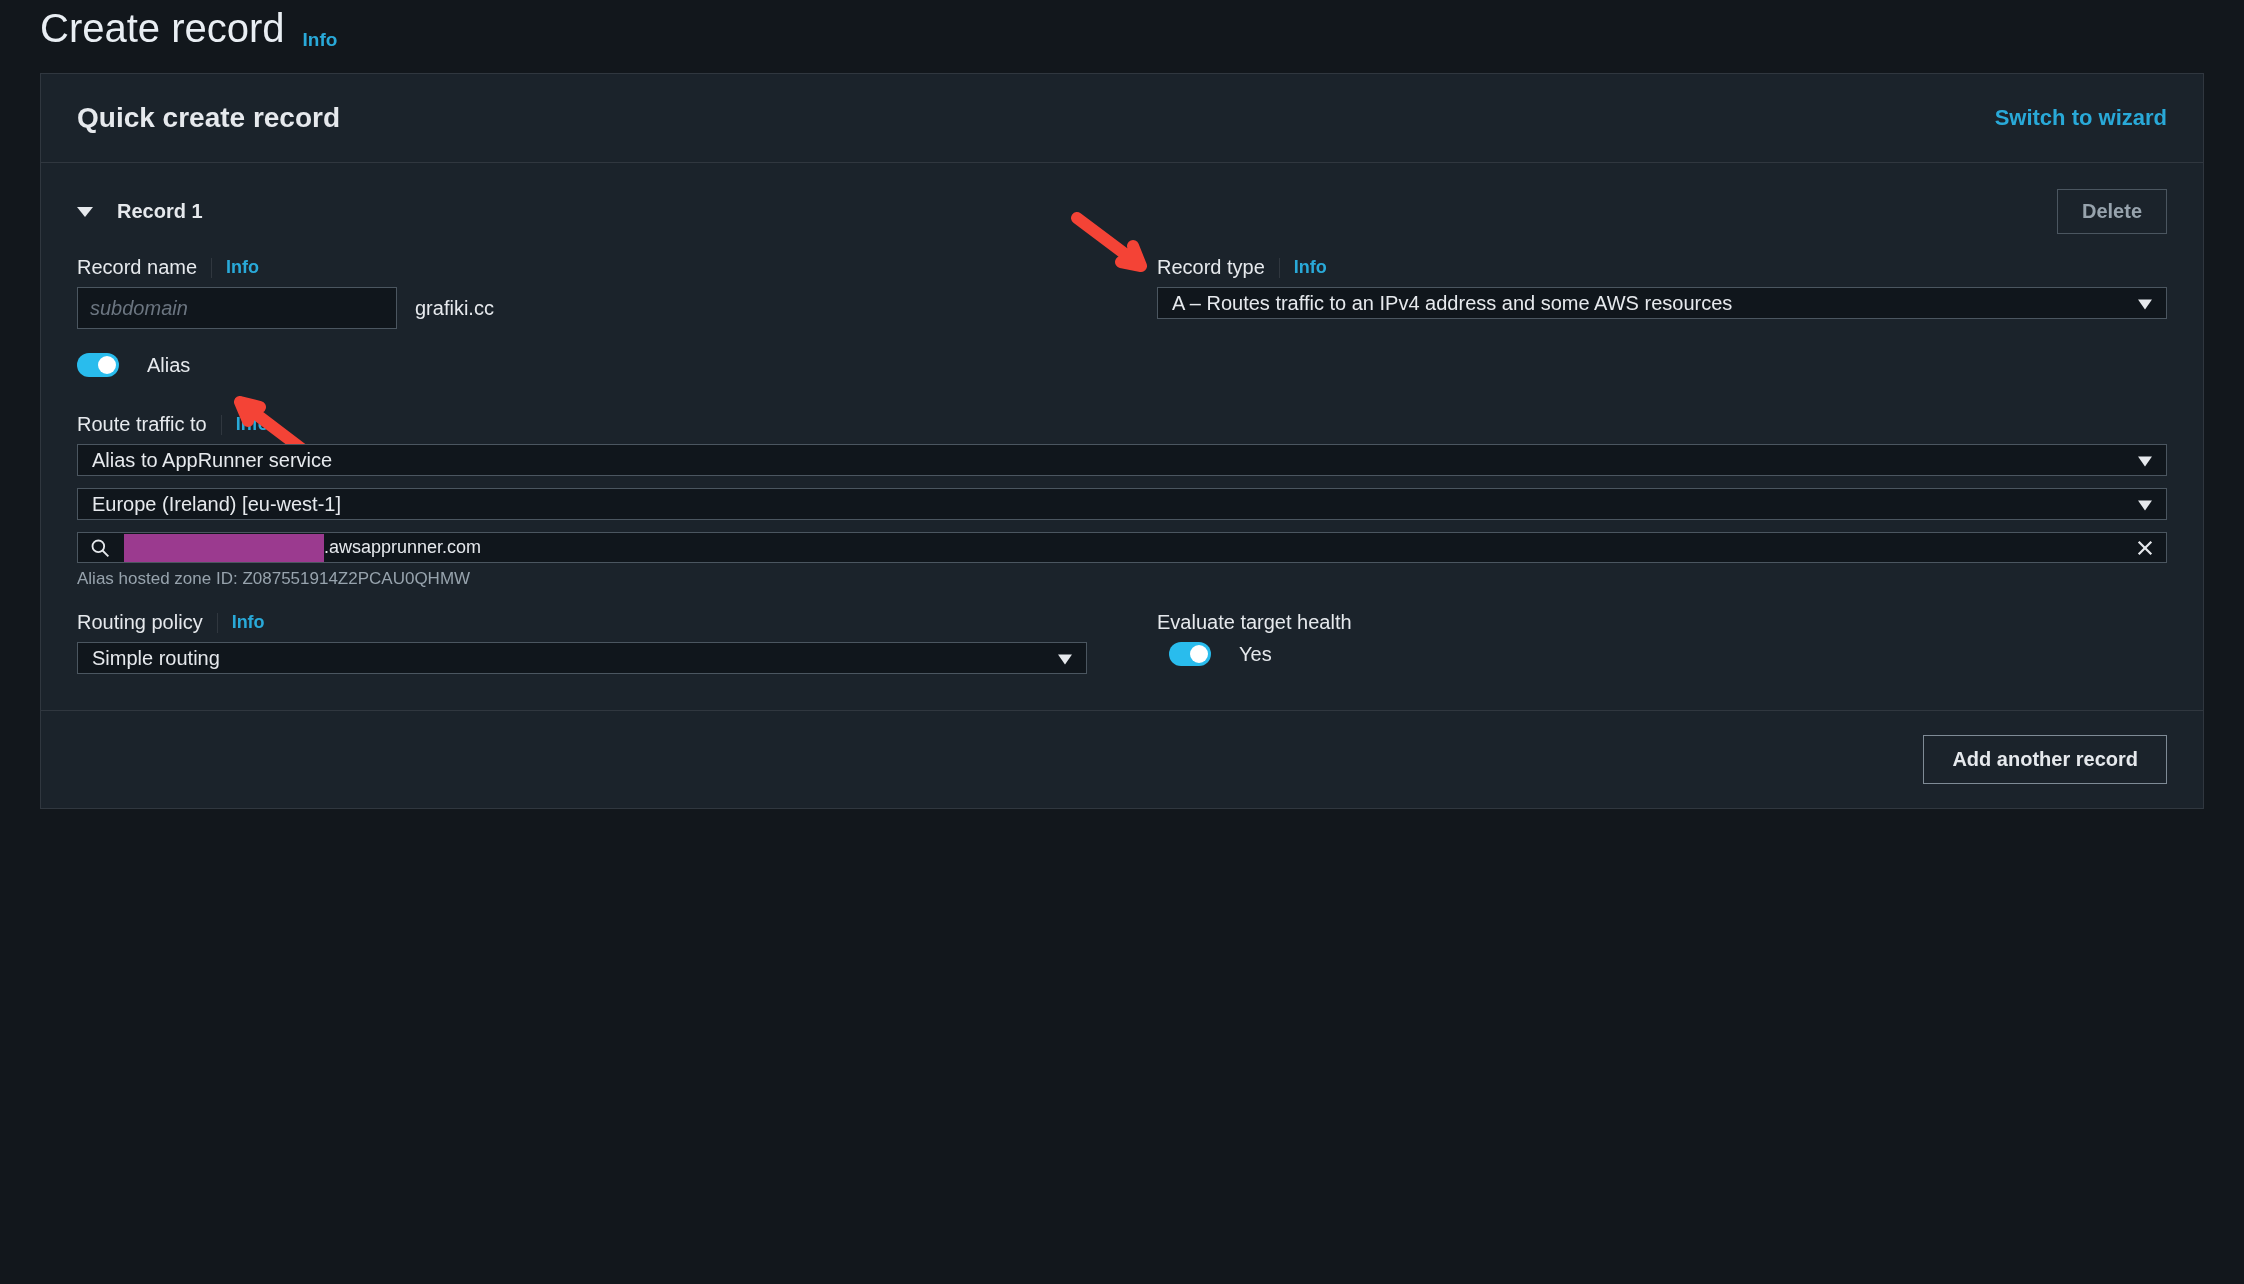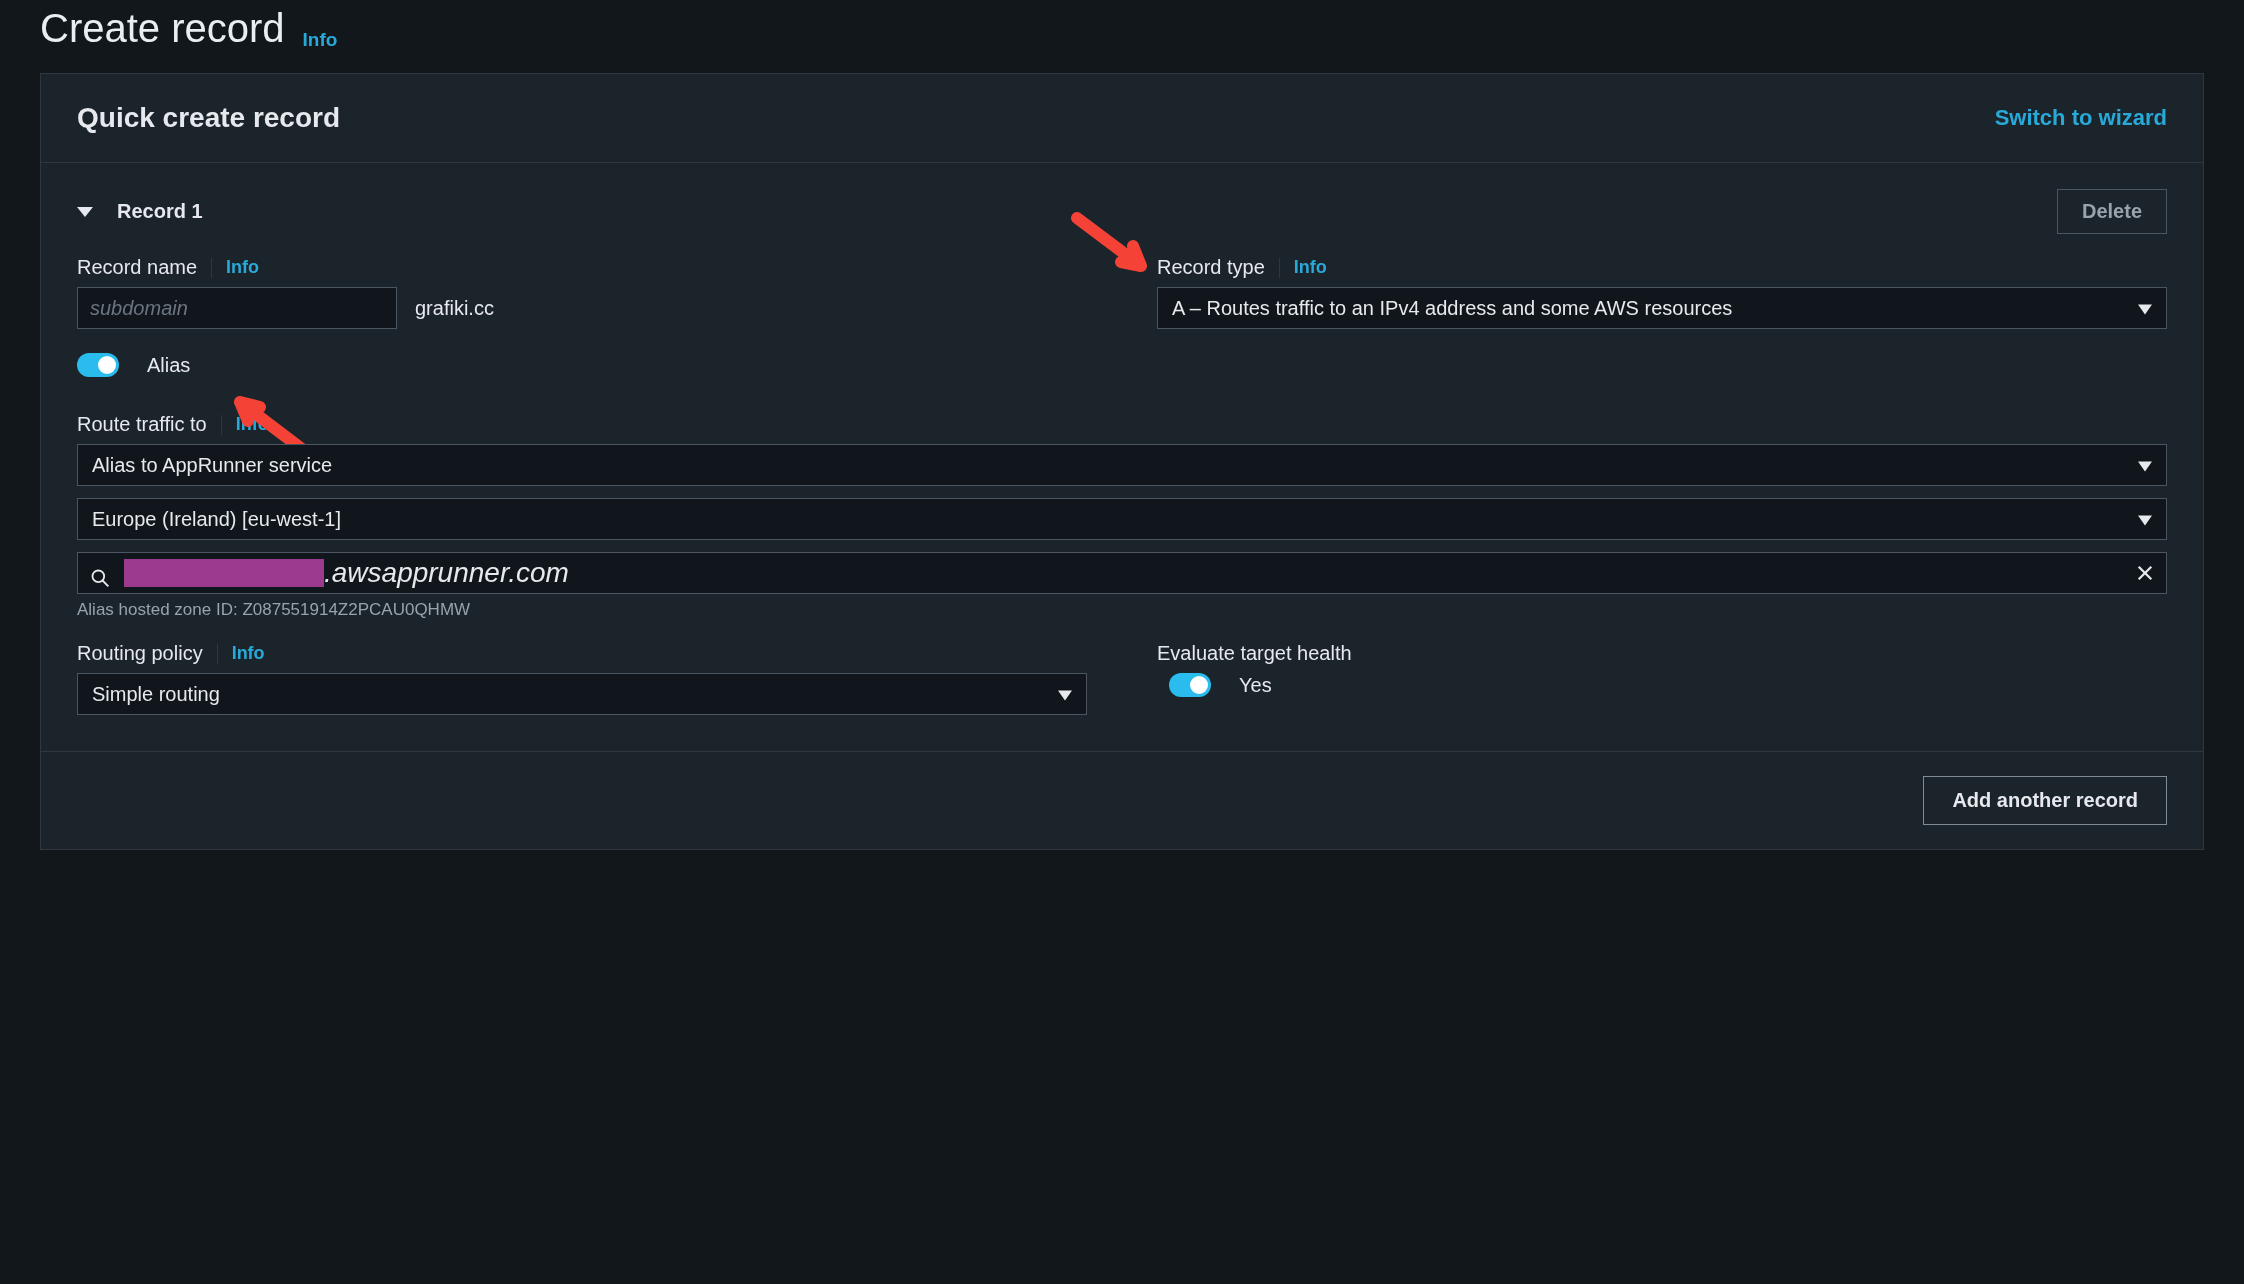--- a/index.html
+++ b/index.html
@@ -54,39 +54,39 @@
   .label-row .field-label{color:var(--text);}
   .info-link.sm{font-size:18px;}
 
   .text-input{height:42px;background:var(--input);border:1px solid var(--border);
     color:var(--text);padding:0 12px;font-size:20px;width:320px;}
   .text-input::placeholder{color:#6b7580;font-style:italic;}
   .inline-domain{display:inline-flex;align-items:center;gap:18px;}
   .domain-suffix{color:var(--text);font-size:20px;}
   .hint{color:var(--text-dim);font-size:17px;margin-top:6px;}
 
-  .select{position:relative;height:42px;background:var(--input);border:1px solid var(--border);
+  .select{position:relative;height:32px;background:var(--input);border:1px solid var(--border);
     color:var(--text);font-size:20px;display:flex;align-items:center;padding:0 44px 0 14px;
     cursor:pointer;}
   .select::after{content:"";position:absolute;right:14px;top:50%;transform:translateY(-35%);
     width:0;height:0;border-left:7px solid transparent;border-right:7px solid transparent;
     border-top:10px solid var(--text);}
 
   .toggle-row{display:flex;align-items:center;gap:28px;margin:24px 0 18px 0;}
   .toggle{width:42px;height:24px;border-radius:12px;background:var(--toggle);
     position:relative;cursor:pointer;}
   .toggle .knob{width:18px;height:18px;border-radius:50%;background:#fff;
     position:absolute;top:3px;right:3px;}
   .toggle-label{font-size:20px;}
 
   .stack{display:flex;flex-direction:column;gap:12px;}
   .select.full{width:100%;}
-  .search-combo{position:relative;height:42px;background:var(--input);
+  .search-combo{position:relative;height:31px;background:var(--input);
     border:1px solid var(--border);display:flex;align-items:center;padding:0 44px 0 46px;
-    color:var(--text);font-size:28px;font-style:italic;}
+    color:var(--text);font-size:18px;}
   .search-combo .mag{position:absolute;left:12px;top:50%;transform:translate(0,-50%);
     width:20px;height:20px;}
   .search-combo .mag svg{width:20px;height:20px;stroke:var(--text);fill:none;stroke-width:2.2;}
   .search-combo .clear{position:absolute;right:12px;top:50%;transform:translate(0,-50%);
     width:18px;height:18px;stroke:var(--text);stroke-width:2.5;cursor:pointer;}
   .redact{display:inline-block;height:28px;width:200px;background:var(--purple);
     margin-right:0; vertical-align:middle;}
   .alias-hz{color:var(--text-dim);font-size:17px;margin-top:6px;}
 
   .actions{display:flex;justify-content:flex-end;padding:24px 36px;}

